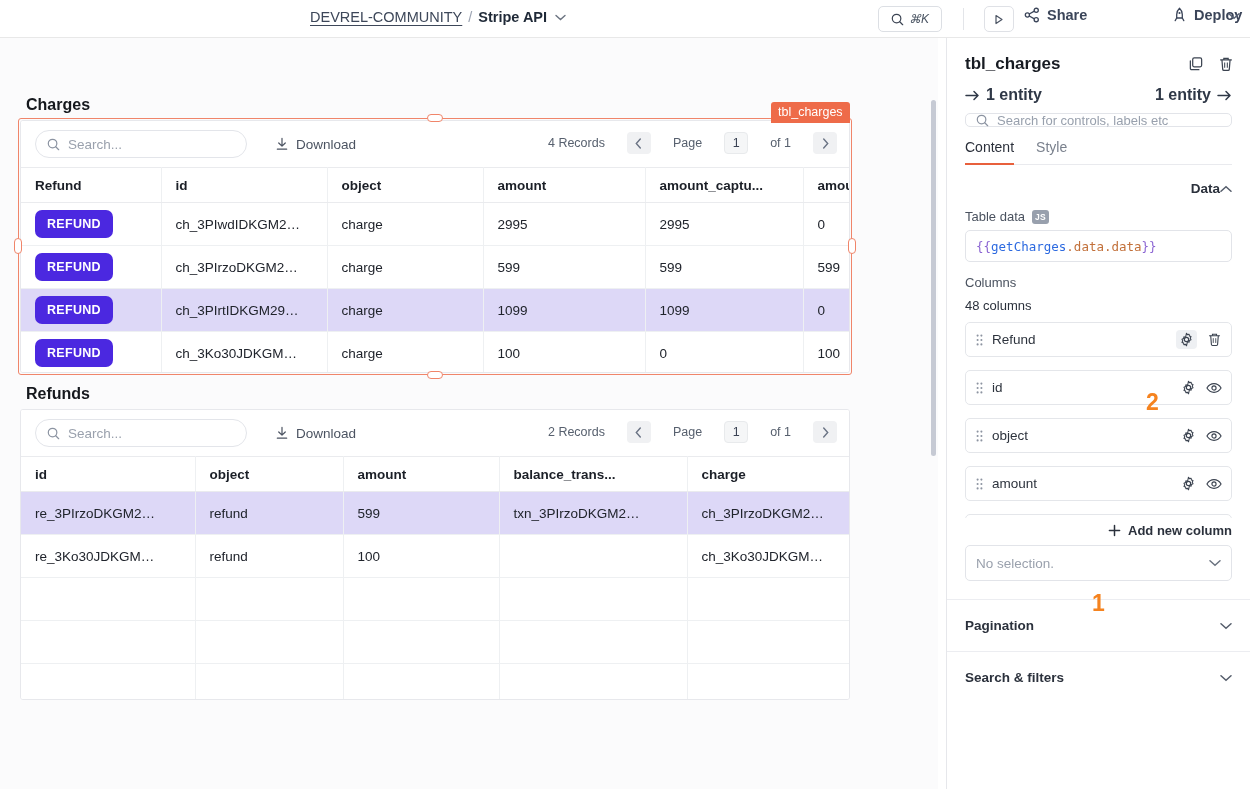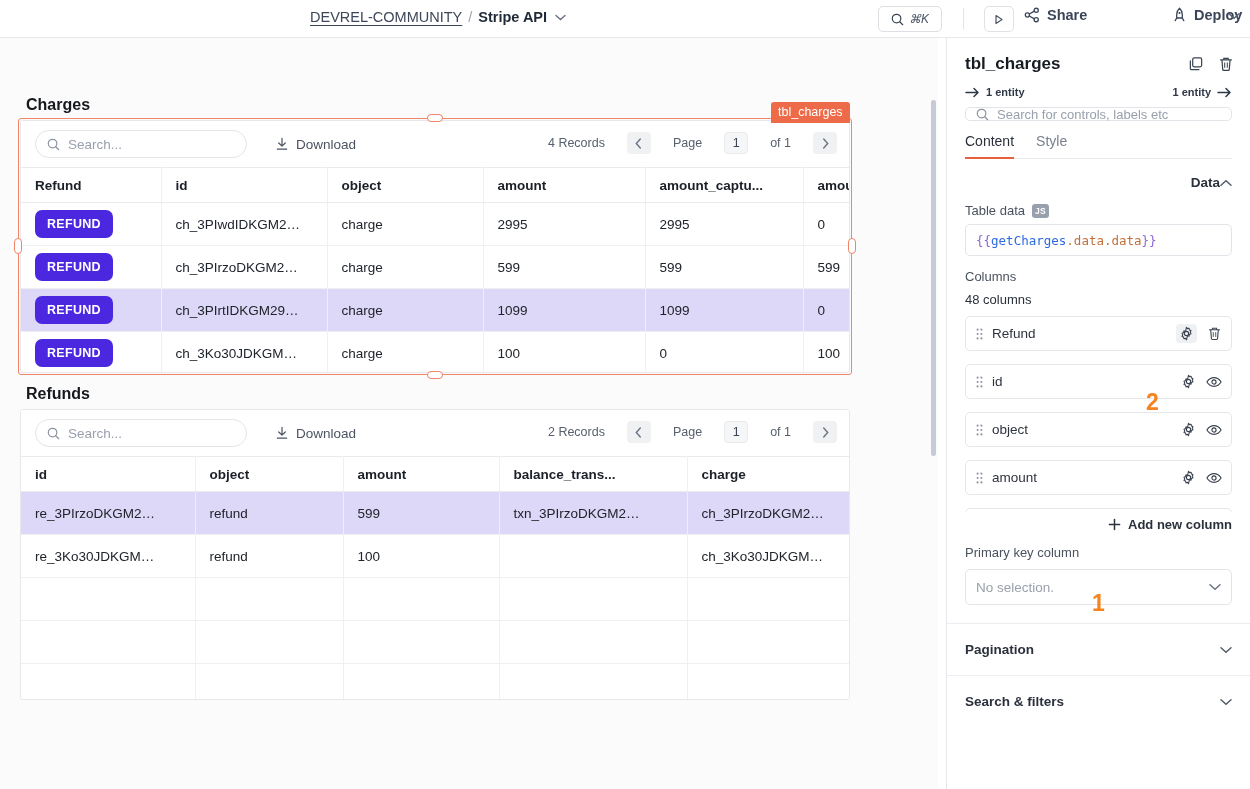--- a/index.html
+++ b/index.html
@@ -140,21 +140,21 @@
   
   .panel {
     position: absolute; left: 946px; top: 38px; width: 304px; height: 751px;
     background: #fff; border-left: 1px solid #e6e7eb; overflow: hidden;
   }
   .panel-head { padding: 16px 18px 0; position: relative; }
   .panel-title { font-size: 17px; font-weight: 700; color: #171b22; }
   .panel-icons { position: absolute; right: 16px; top: 18px; display: flex; gap: 14px; }
   .entity-row {
     display: flex; justify-content: space-between; align-items: center;
-    padding: 12px 18px 0; font-size: 11px; font-weight: 700; color: #2f3847;
+    padding: 12px 18px 0; font-size: 16px; font-weight: 700; color: #2f3847;
   }
   .entity-row .e { display: flex; align-items: center; gap: 6px; }
   .panel-search {
     margin: 9px 18px 0; height: 14px; border: 1px solid #e2e4e9; border-radius: 5px;
     display: flex; align-items: center; gap: 8px; padding: 0 10px;
   }
   .panel-search span { font-size: 13px; color: #98a0ad; }
   .tabs {
     margin: 12px 18px 0; display: flex; gap: 22px;
     border-bottom: 1px solid #e9eaee; position: relative;
@@ -694,21 +694,20 @@
 
   <div class="add-col-row">
     <span>
       <svg width="13" height="13" viewBox="0 0 13 13">
           <path d="M6.5 1.4v10.2M1.4 6.5h10.2" stroke="#2b313c" stroke-width="1.5" stroke-linecap="round"></path>
         </svg>
     </span>
     <span>Add new column</span>
   </div>
 
-  <div class="plain-label">Primary key column</div>
   <div class="select-box">
     <span>No selection.</span>
     <span>
       <svg width="12" height="8" viewBox="0 0 12 8">
           <path d="M1 1.7L6 6.2L11 1.7" stroke="#6b7380" stroke-width="1.5" fill="none" stroke-linecap="round"></path>
         </svg>
     </span>
   </div>
 
   <div class="sep-line"></div>

